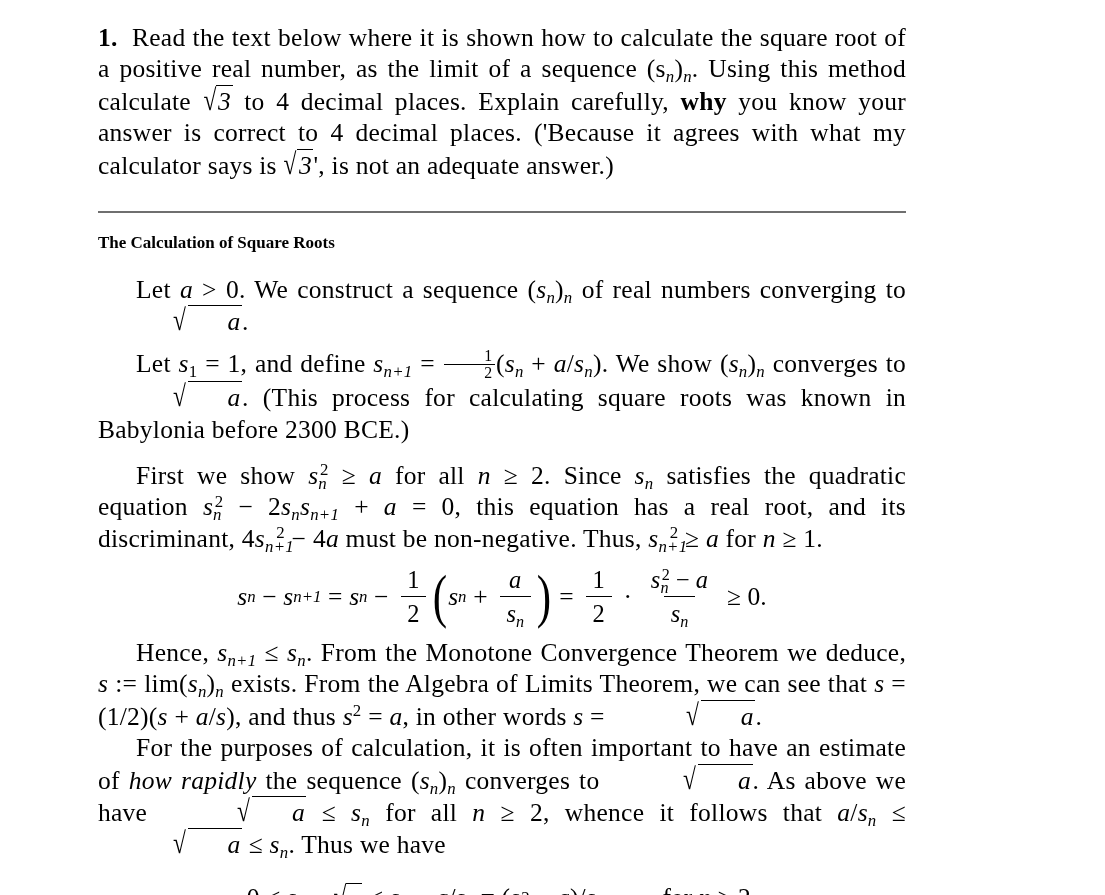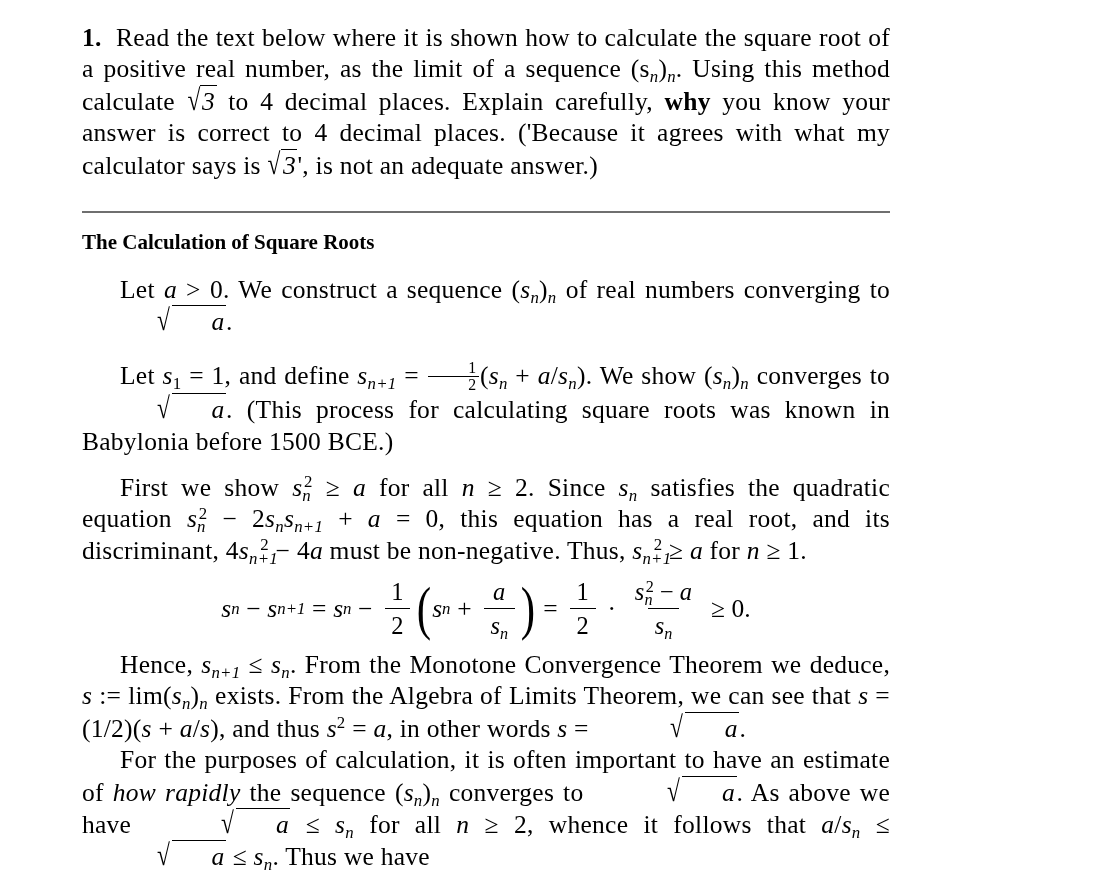--- a/index.html
+++ b/index.html
@@ -12,21 +12,21 @@
     height: 895px;
     font-family: "Liberation Serif", "DejaVu Serif", serif;
     color: #000000;
     overflow: hidden;
   }
   .page {
     position: relative;
     width: 1105px;
     height: 895px;
     box-sizing: border-box;
-    padding: 22px 0 0 0;
+    padding: 22px 0 0 16px;
   }
   .col {
     width: 808px;
     margin-left: 82px;
   }
 
   
   .para {
     font-size: 25.5px;
     line-height: 31.4px;
@@ -42,21 +42,21 @@
   .ital { font-style: italic; }
 
   
   .rule {
     height: 0;
     border-top: 2.5px solid #6f6f6f;
     width: 808px;
     margin: 30px 0 14px 0;
   }
   .heading {
-    font-size: 21px;
+    font-size: 17px;
     font-weight: bold;
     line-height: 31px;
     margin: 0 0 2px 0;
   }
 
   
   .mi { font-style: italic; }
   .mn { font-style: normal; }
   sub, sup {
     font-size: 0.66em;
@@ -134,21 +134,21 @@
     transform: scaleX(0.72);
     line-height: 0.62;
     margin: 0 -0.03em;
     vertical-align: middle;
   }
   .gap { display: inline-block; width: 52px; }
   .eq-last { margin-top: 22px; margin-bottom: 18px; }
 
   
   .blk-1 { margin-top: 16px; }
-  .blk-2 { margin-top: 22px; }
+  .blk-2 { margin-top: 10px; }
   .blk-3 { margin-top: 15px; }
 </style>
 </head>
 <body>
 
 <div class="page">
   <div class="col">
 
     <p class="para noindent">
       <span class="bold">1.</span>&nbsp;&nbsp;<span>Read the text below where it is shown how to calculate the square root of a positive real number, as the limit of a sequence (s</span><span class="mi" style="font-size:.66em;vertical-align:-.28em;line-height:0;">n</span><span>)</span><span class="mi" style="font-size:.66em;vertical-align:-.28em;line-height:0;">n</span><span>. Using this method calculate </span><span class="sqrt"><span class="rad">√</span><span class="rcd mn">3</span></span><span> to 4 decimal places. Explain carefully, </span><span class="bold">why</span><span> you know your answer is correct to 4 decimal places. ('Because it agrees with what my calculator says is </span><span class="sqrt"><span class="rad">√</span><span class="rcd mn">3</span></span><span>', is not an adequate answer.)</span>
@@ -160,21 +160,21 @@
 
     <p class="para indent blk-1">
       Let <span class="mi">a</span> <span class="mn">&gt;</span> <span class="mn">0</span>. We construct a sequence <span class="mn">(</span><span class="mi">s</span><sub>n</sub><span class="mn">)</span><sub>n</sub> of real numbers converging to
       <span class="sqrt"><span class="rad">√</span><span class="rcd">a</span></span>.
     </p>
 
     <p class="para indent blk-2">
       Let <span class="mi">s</span><sub class="mn">1</sub> = 1, and define <span class="mi">s</span><sub>n+1</sub> =
       <span class="sfrac"><span class="num">1</span><span class="den">2</span></span><span class="mn">(</span><span class="mi">s</span><sub>n</sub> <span class="mn">+</span> <span class="mi">a</span><span class="mn">/</span><span class="mi">s</span><sub>n</sub><span class="mn">)</span>. We show <span class="mn">(</span><span class="mi">s</span><sub>n</sub><span class="mn">)</span><sub>n</sub> converges to
       <span class="sqrt"><span class="rad">√</span><span class="rcd">a</span></span>. (This process for calculating square roots was known in Babylonia before
-      <span>1500 BCE</span>.)
+      <span>2300 BCE</span>.)
     </p>
 
     <p class="para indent blk-3">
       First we show <span class="mi">s</span><sub>n</sub><sup class="up" style="margin-left:-.42em;">2</sup> <span class="mn">≥</span> <span class="mi">a</span> for all <span class="mi">n</span> <span class="mn">≥</span> 2. Since <span class="mi">s</span><sub>n</sub> satisfies the quadratic equation <span class="mi">s</span><sub>n</sub><sup class="up" style="margin-left:-.42em;">2</sup> <span class="mn">−</span> 2<span class="mi">s</span><sub>n</sub><span class="mi">s</span><sub>n+1</sub> <span class="mn">+</span> <span class="mi">a</span> <span class="mn">=</span> 0, this equation has a real root, and its discriminant, 4<span class="mi">s</span><sub>n+1</sub><sup class="up" style="margin-left:-1.05em;">2</sup> <span class="mn">−</span> 4<span class="mi">a</span> must be non-negative. Thus, <span class="mi">s</span><sub>n+1</sub><sup class="up" style="margin-left:-1.05em;">2</sup> <span class="mn">≥</span> <span class="mi">a</span> for <span class="mi">n</span> <span class="mn">≥</span> 1.
     </p>
 
 
     <div class="display">
       <span class="eqline">
         <span class="mi">s</span>

